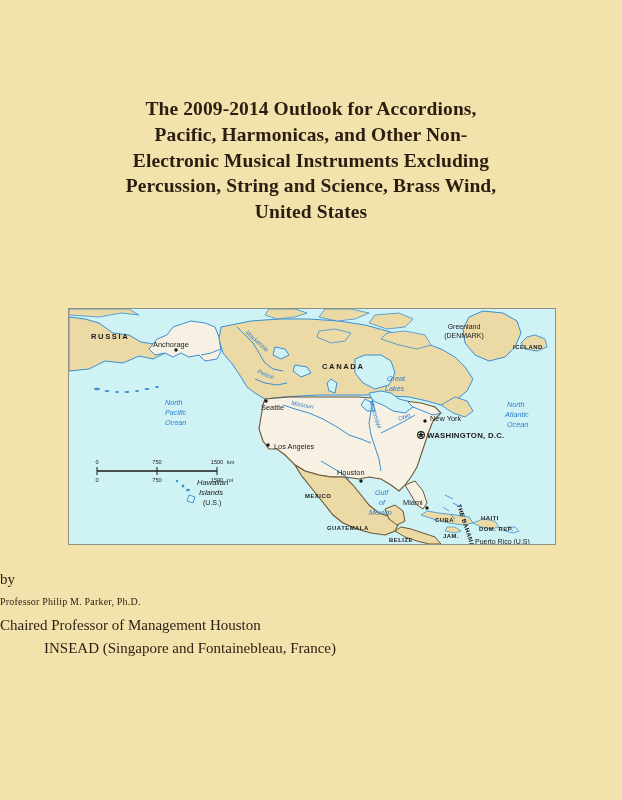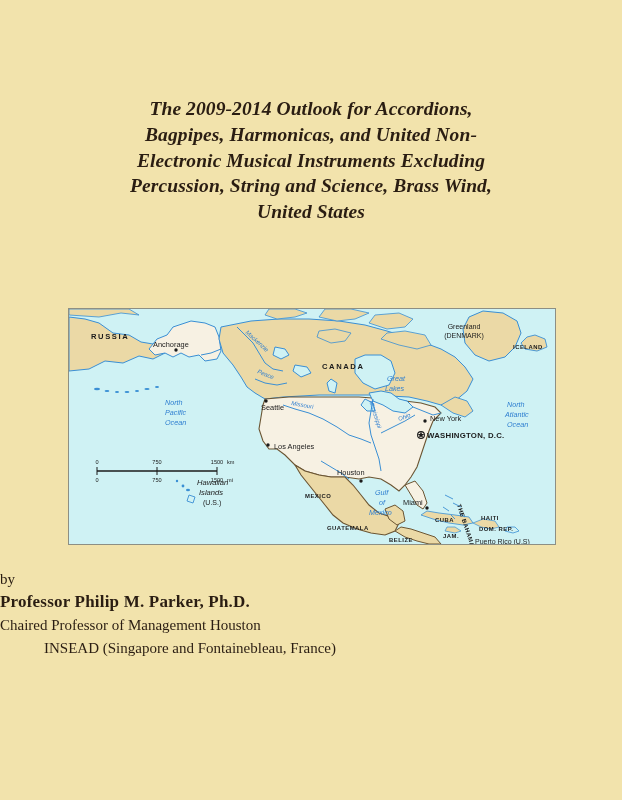--- a/index.html
+++ b/index.html
@@ -27,21 +27,20 @@
     margin-top: 96px;
     text-align: center;
   }
   .title-line {
     font-family: "Liberation Serif", "DejaVu Serif", serif;
     font-weight: bold;
     font-size: 19.5px;
     line-height: 25.8px;
     color: #2a1d12;
     letter-spacing: 0.1px;
-    font-style: italic;
   }
   
   .map-wrap {
     position: absolute;
     left: 68px;
     top: 308px;
     width: 488px;
     height: 237px;
     border: 1px solid #8d8f84;
     background: #b91c1c;
@@ -67,32 +66,32 @@
   
   .author-block {
     position: absolute;
     left: 0;
     right: 0;
     top: 568px;
     text-align: left;
     color: #2a1d12;
   }
   .by-line      { font-size: 15px; line-height: 22px; }
-  .author-name  { font-size: 17px; font-weight: bold; line-height: 24px; letter-spacing: .2px; }
+  .author-name  { font-size: 10px; font-weight: normal; line-height: 24px; letter-spacing: .2px; }
   .author-role  { font-size: 15px; line-height: 23px; }
   .author-aff   { font-size: 15px; line-height: 23px; padding-left: 44px; }
 </style>
 </head>
 <body>
 
 <div class="cover">
 
   <div class="title-block">
     <div class="title-line">The 2009-2014 Outlook for Accordions,</div>
-    <div class="title-line">Bagpipes, Harmonicas, and United Non-</div>
+    <div class="title-line">Pacific, Harmonicas, and Other Non-</div>
     <div class="title-line">Electronic Musical Instruments Excluding</div>
     <div class="title-line">Percussion, String and Science, Brass Wind,</div>
     <div class="title-line">United States</div>
   </div>
 
   <div class="map-wrap">
     <svg viewBox="0 0 486 235" xmlns="http://www.w3.org/2000/svg">
 
       <rect x="0" y="0" width="486" height="235" fill="#CFF2F4"></rect>
 

